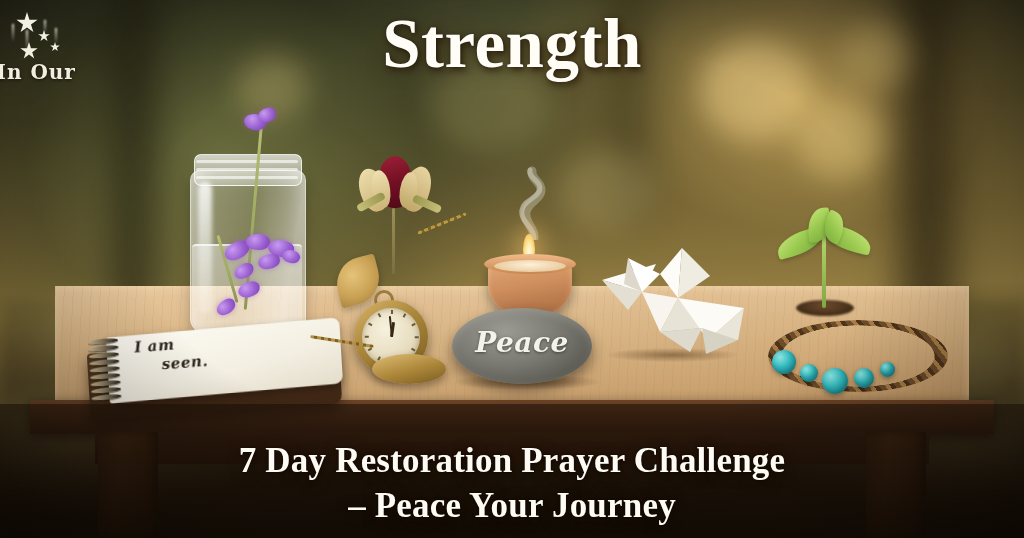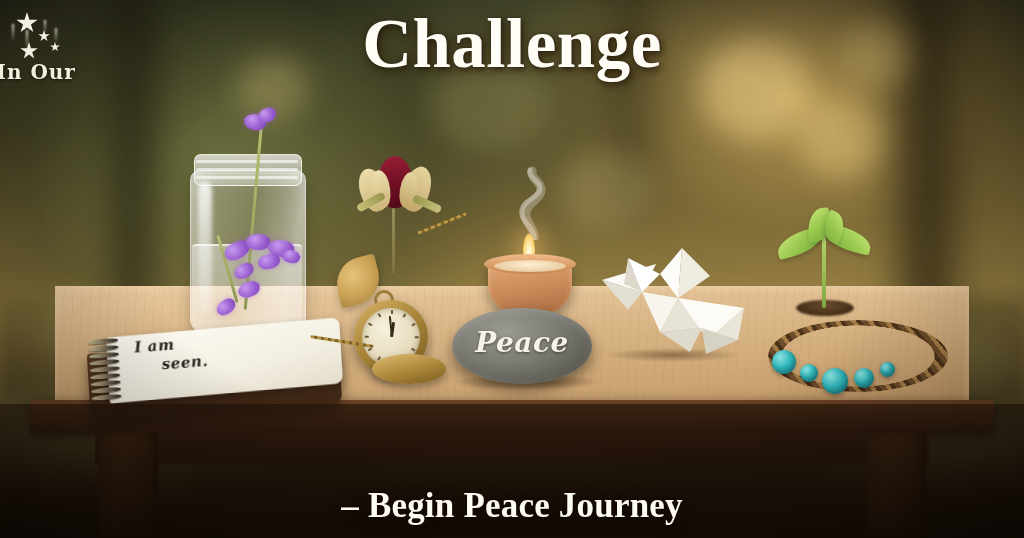--- a/index.html
+++ b/index.html
@@ -530,25 +530,26 @@
     <div class="bead" style="left:32px;top:44px;width:18px;height:18px;"></div>
     <div class="bead" style="left:54px;top:48px;width:26px;height:26px;"></div>
     <div class="bead" style="left:86px;top:48px;width:20px;height:20px;"></div>
     <div class="bead" style="left:112px;top:42px;width:15px;height:15px;"></div>
   </div>
 
   <div class="table-shade"></div>
   <div class="vignette"></div>
 
   <div id="title">
-    <div>Challenge</div>
+    <div>Strength</div>
   </div>
 
   <div id="subtitle">
-    <div>– Begin Peace Journey</div>
+    <div>7 Day Restoration Prayer Challenge</div>
+    <div>– Peace Your Journey</div>
   </div>
 
   <div id="logo">
     <div class="logo-stars">
       <div class="star" style="left:26px;top:8px;width:22px;height:22px;"></div>
       <div class="star" style="left:30px;top:38px;width:18px;height:18px;"></div>
       <div class="star" style="left:48px;top:26px;width:12px;height:12px;"></div>
       <div class="star" style="left:60px;top:38px;width:10px;height:10px;"></div>
       <div class="streak" style="left:36px;top:26px;height:22px;"></div>
       <div class="streak" style="left:22px;top:20px;height:18px;"></div>

